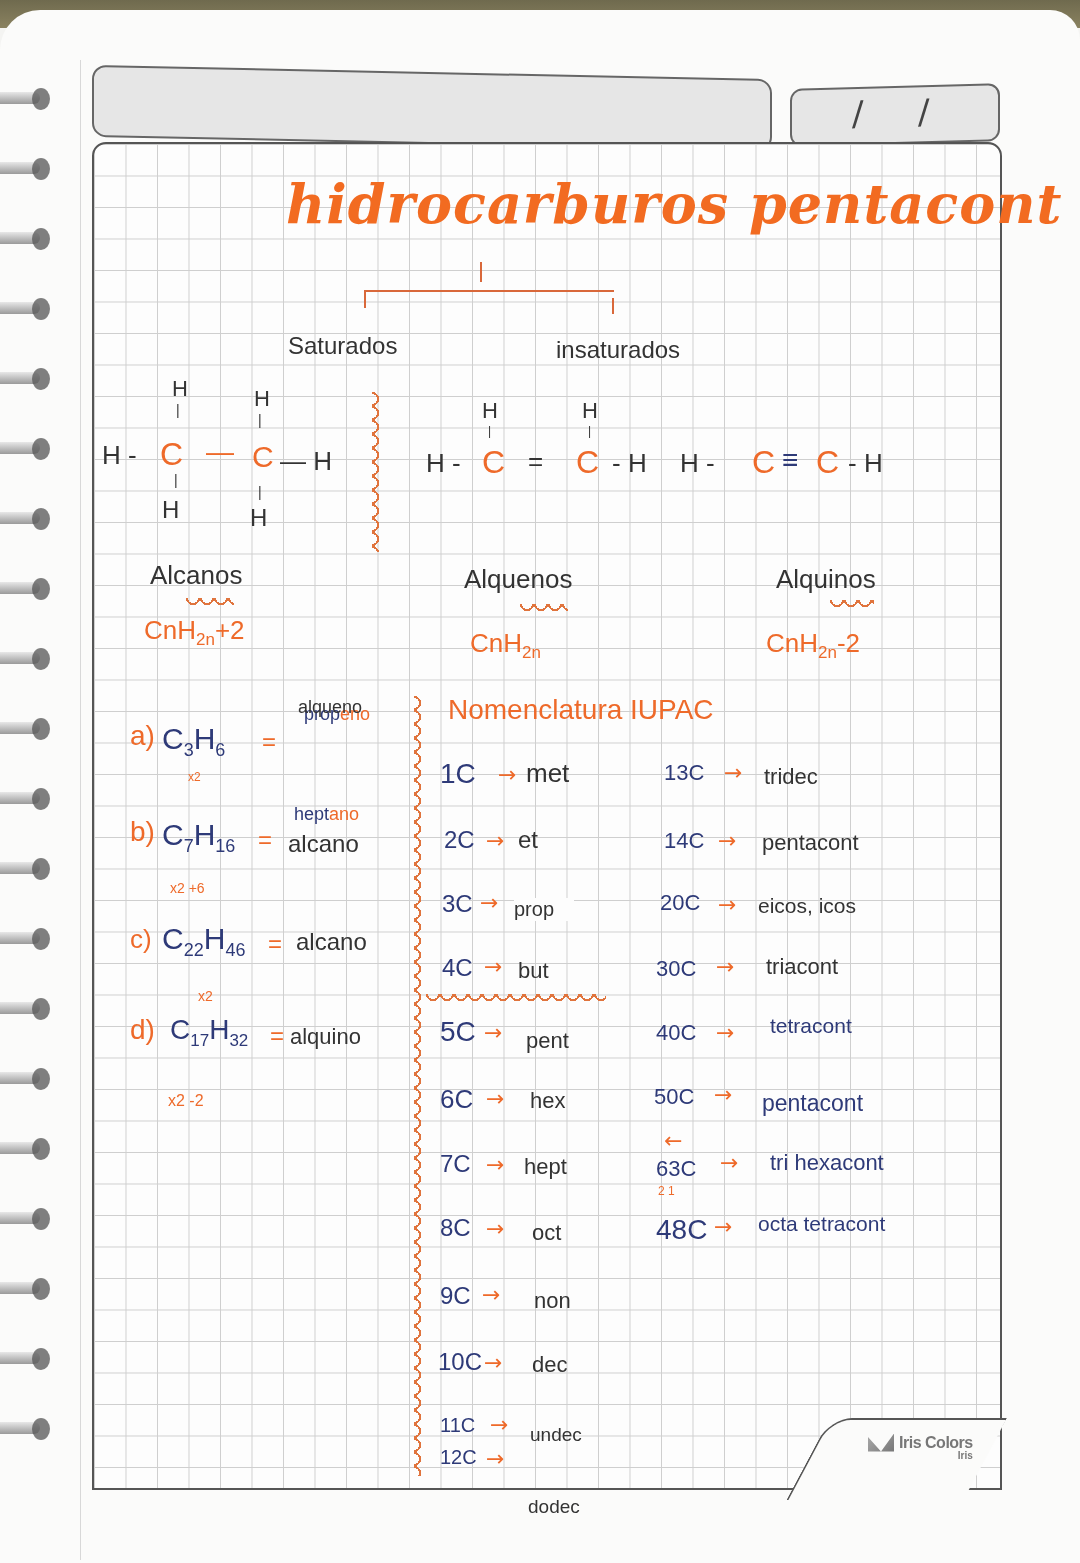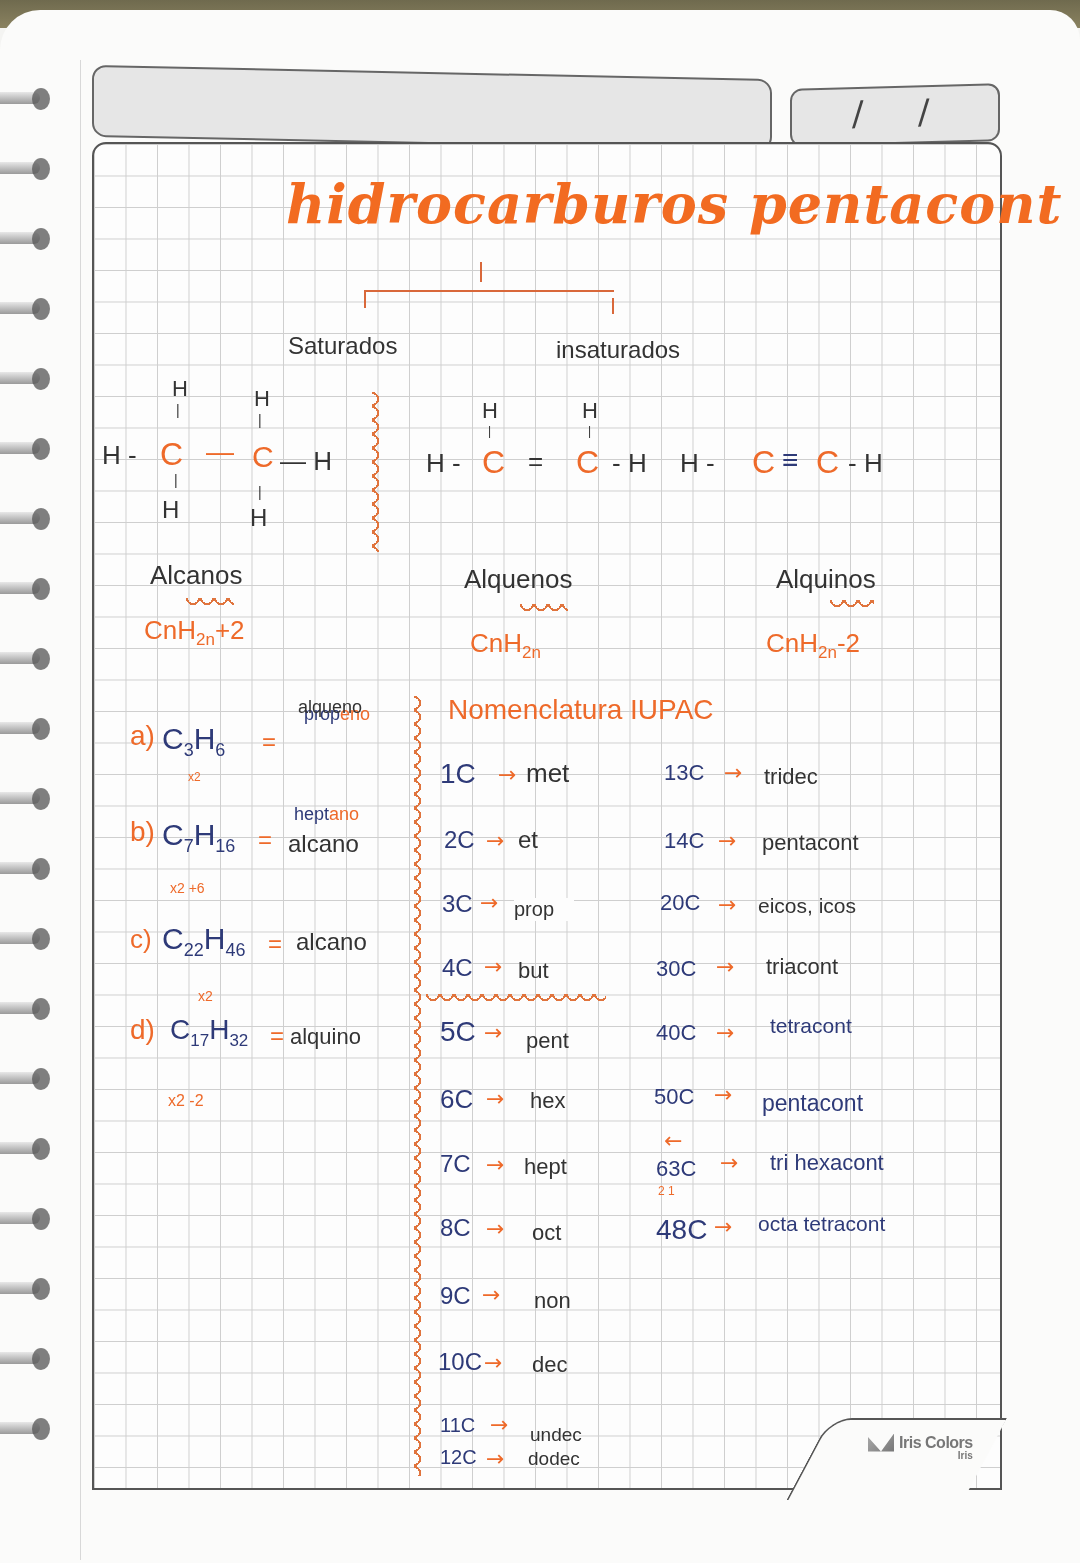--- a/index.html
+++ b/index.html
@@ -280,21 +280,21 @@
   <div class="abs blue" style="left:438px;top:1348px;font-size:24px">10C</div>
   <div class="abs arrow" style="left:484px;top:1350px">→</div>
   <div class="abs ink" style="left:532px;top:1352px;font-size:22px">dec</div>
 
   <div class="abs blue" style="left:440px;top:1414px;font-size:20px">11C</div>
   <div class="abs arrow" style="left:490px;top:1412px">→</div>
   <div class="abs ink" style="left:530px;top:1424px;font-size:19px">undec</div>
 
   <div class="abs blue" style="left:440px;top:1446px;font-size:20px">12C</div>
   <div class="abs arrow" style="left:486px;top:1446px">→</div>
-  <div class="abs ink" style="left:528px;top:1448px;font-size:19px">dodec</div>
+  <div class="abs ink" style="left:528px;top:1496px;font-size:19px">dodec</div>
 </div>
 
 <div>
   <div class="abs blue" style="left:664px;top:760px;font-size:22px">13C</div>
   <div class="abs arrow" style="left:724px;top:760px">→</div>
   <div class="abs ink" style="left:764px;top:764px;font-size:22px">tridec</div>
 
   <div class="abs blue" style="left:664px;top:828px;font-size:22px">14C</div>
   <div class="abs arrow" style="left:718px;top:828px">→</div>
   <div class="abs ink" style="left:762px;top:830px;font-size:22px">pentacont</div>

